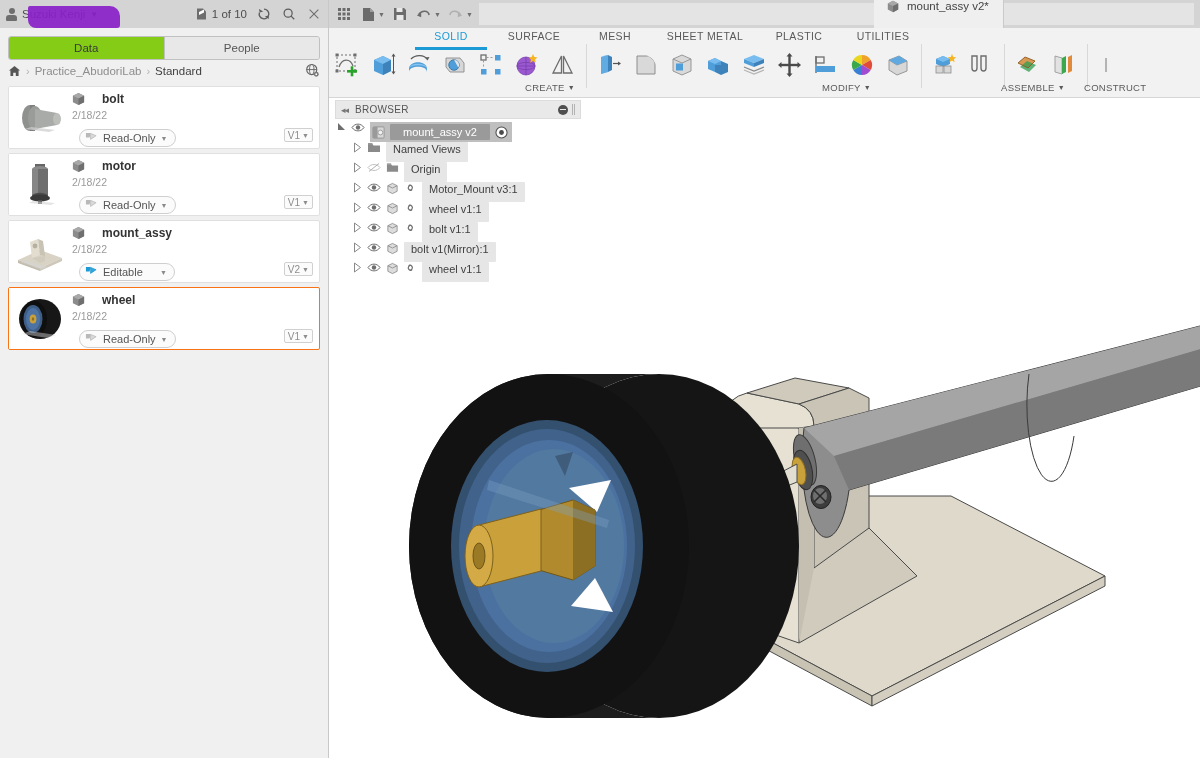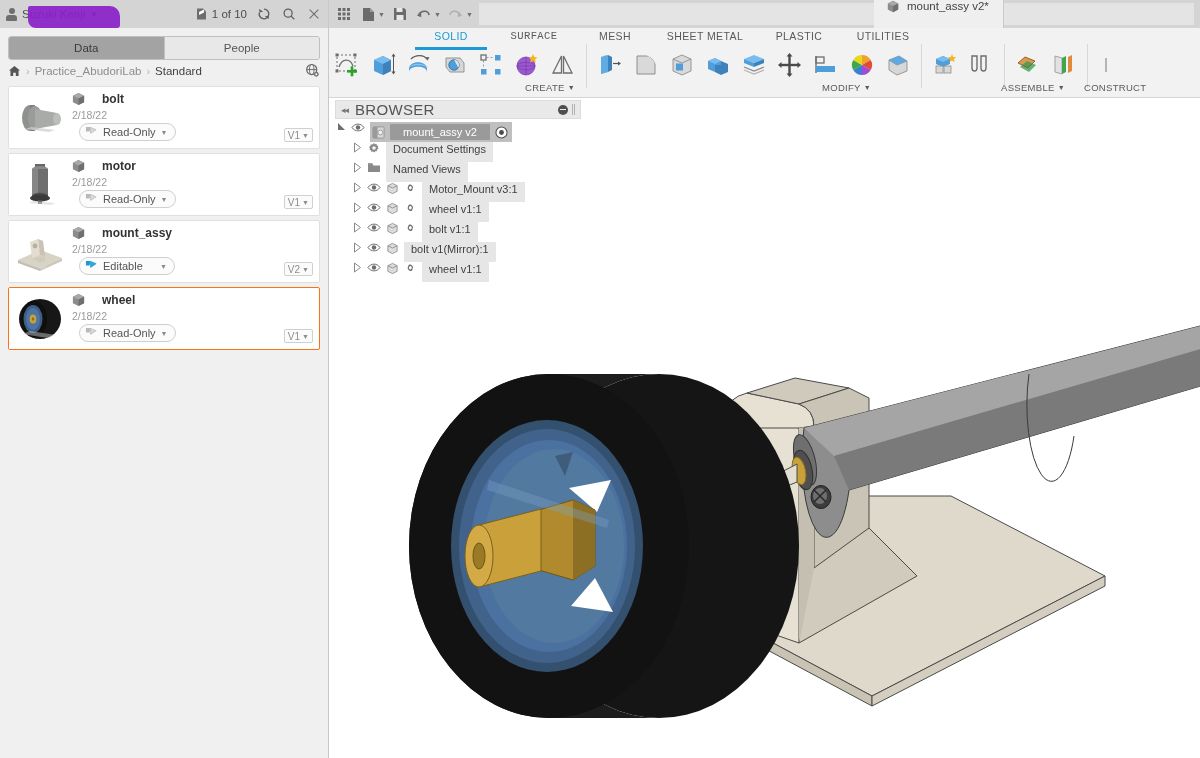--- a/index.html
+++ b/index.html
@@ -54,21 +54,21 @@
   .dp-tabs {
     display:flex; margin:8px 8px 0 8px;
     border:1px solid #c0c0c0; border-radius:3px; overflow:hidden;
     background:#e4e4e4;
   }
   .dp-tab {
     flex:1; height:22px; line-height:22px; text-align:center;
     font-size:11.5px; color:#555; cursor:pointer;
     background:#e8e8e8;
   }
-  .dp-tab.active { background:#a3a3a3; color:#3a3a3a; }
+  .dp-tab.active { background:#84cc16; color:#3a3a3a; }
   .dp-tab + .dp-tab { border-left:1px solid #c0c0c0; }
 
   .dp-actions {
     display:flex; align-items:center; justify-content:flex-end;
     gap:7px; padding:8px 8px 7px 8px;
   }
   .btn-upload {
     background:#5b9bd5; color:#fff; border:1px solid #4a8ac4;
     border-radius:3px; height:23px; padding:0 13px;
     font-size:11.5px; cursor:pointer; line-height:21px;
@@ -100,21 +100,21 @@
   .thumb {
     width:62px; height:61px; flex:0 0 62px;
     display:flex; align-items:center; justify-content:center;
     background:#ffffff;
   }
   .fc-body { flex:1; position:relative; padding-top:5px; }
   .fc-title { display:flex; align-items:center; gap:16px; }
   .cube-ico { width:15px; height:14px; flex:0 0 15px; }
   .fc-name { font-size:12px; font-weight:bold; color:#333; }
   .fc-date { font-size:10.5px; color:#9a9a9a; margin-top:3px; margin-left:1px; }
-  .fc-badge-row { display:flex; align-items:center; margin-top:2px; padding-left:8px; }
+  .fc-badge-row { display:flex; align-items:center; margin-top:8px; padding-left:8px; }
   .badge {
     display:inline-flex; align-items:center; gap:5px;
     height:18px; padding:0 7px 0 5px;
     border:1px solid #cfcfcf; border-radius:9px;
     background:#fbfbfb; font-size:11px; color:#555;
     cursor:pointer; min-width:96px;
   }
   .badge .b-label { flex:1; }
   .badge .b-caret { font-size:7px; color:#8a8a8a; }
   .pen-ico { width:13px; height:12px; flex:0 0 13px; }
@@ -196,21 +196,21 @@
 
   .browser {
     position:absolute; left:6px; top:2px; width:246px;
     font-size:11px; z-index:5;
   }
   .br-head {
     height:19px; background:#e9e9e9; border:1px solid #dcdcdc;
     display:flex; align-items:center; gap:7px; padding:0 5px;
   }
   .br-head .bh-arrows { font-size:9px; color:#777; letter-spacing:-1px; cursor:pointer; }
-  .br-head .bh-title { font-size:15px; color:#555; letter-spacing:.3px; }
+  .br-head .bh-title { font-size:10px; color:#555; letter-spacing:.3px; }
   .br-head .bh-right { margin-left:auto; display:flex; align-items:center; gap:4px; }
   .dot-ico { width:10px; height:10px; border-radius:50%; background:#4f4f4f; position:relative; cursor:pointer; }
   .dot-ico::after { content:''; position:absolute; left:2px; top:4.2px; width:6px; height:1.6px; background:#e9e9e9; }
   .grip { width:3px; height:11px; border-left:1px solid #b3b3b3; border-right:1px solid #b3b3b3; cursor:col-resize; }
 
   .tree { padding-top:3px; }
   .tnode {
     height:20px; display:flex; gap:5px;
     cursor:pointer; padding-left:4px;
   }
@@ -539,21 +539,21 @@
         <span>mount_assy v2*</span>
       </div>
     </div>
 
     <div class="ribbon">
 
       <div class="ribbon-right">
 
         <div class="tab-row">
           <div class="rib-tab active" style="width:72px;margin-left:86px;">SOLID</div>
-          <div class="rib-tab" style="width:82px;margin-left:6px;font-family:Liberation Mono, monospace;">SURFACE</div>
+          <div class="rib-tab" style="width:82px;margin-left:6px;">SURFACE</div>
           <div class="rib-tab" style="width:68px;margin-left:6px;">MESH</div>
           <div class="rib-tab" style="width:100px;margin-left:6px;">SHEET METAL</div>
           <div class="rib-tab" style="width:76px;margin-left:6px;">PLASTIC</div>
           <div class="rib-tab" style="width:80px;margin-left:6px;">UTILITIES</div>
         </div>
 
         <div class="tools-row">
 
           <span class="tool">
             <svg width="26" height="26" viewBox="0 0 26 26">
@@ -913,50 +913,56 @@
               <span class="tlabel">mount_assy v2</span>
               <span class="target-ico">
                 <svg width="13" height="13" viewBox="0 0 14 14">
                   <circle cx="7" cy="7" r="6" fill="#fff" stroke="#4a4a4a" stroke-width="1.1"></circle>
                   <circle cx="7" cy="7" r="2.6" fill="#4a4a4a"></circle>
                 </svg>
               </span>
             </span>
           </div>
 
+
           <div class="tnode ind1">
             <span class="tri">
               <svg width="9" height="11" viewBox="0 0 9 11">
                   <path d="M1.5 1 L7.5 5.5 L1.5 10 Z" fill="none" stroke="#8a8a8a" stroke-width="1"></path>
                 </svg>
             </span>
             <span class="eye">
-              <svg width="14" height="13" viewBox="0 0 14 13">
-                <path d="M7 1l.9 1.3 1.6-.2.4 1.5 1.5.5-.7 1.4.8 1.3-1.4.8-.3 1.6-1.6.1-1 1.3-1.3-1-1.6.2-.4-1.5-1.5-.5.7-1.4L2 4.9l1.4-.8.3-1.6 1.6-.1z" fill="#8a8a8a"></path>
-                <circle cx="7" cy="6" r="1.8" fill="#f5f5f5"></circle>
-              </svg>
-            </span>
-            <span class="tlabel">Document Settings</span>
+              <svg width="14" height="11" viewBox="0 0 14 11">
+                <path d="M1 2h4.5l1 1.4H13V10H1z" fill="#8a8a8a"></path>
+                <rect x="1" y="1" width="4.5" height="1.6" fill="#9a9a9a"></rect>
+              </svg>
+            </span>
+            <span class="tlabel">Named Views</span>
           </div>
 
           <div class="tnode ind1">
             <span class="tri">
               <svg width="9" height="11" viewBox="0 0 9 11">
                   <path d="M1.5 1 L7.5 5.5 L1.5 10 Z" fill="none" stroke="#8a8a8a" stroke-width="1"></path>
                 </svg>
             </span>
             <span class="eye">
               <svg width="14" height="11" viewBox="0 0 14 11">
+                <path d="M1 5.5 C4 1.5, 10 1.5, 13 5.5 C10 9.5, 4 9.5, 1 5.5 Z" fill="none" stroke="#c2c2c2" stroke-width="1"></path>
+                <line x1="2" y1="9.5" x2="12" y2="1.5" stroke="#b0b0b0" stroke-width="1"></line>
+              </svg>
+            </span>
+            <span class="comp-ico">
+              <svg width="13" height="11" viewBox="0 0 14 11">
                 <path d="M1 2h4.5l1 1.4H13V10H1z" fill="#8a8a8a"></path>
                 <rect x="1" y="1" width="4.5" height="1.6" fill="#9a9a9a"></rect>
               </svg>
             </span>
-            <span class="tlabel">Named Views</span>
-          </div>
-
+            <span class="tlabel">Origin</span>
+          </div>
 
           <div class="tnode ind1">
             <span class="tri">
               <svg width="9" height="11" viewBox="0 0 9 11">
                   <path d="M1.5 1 L7.5 5.5 L1.5 10 Z" fill="none" stroke="#8a8a8a" stroke-width="1"></path>
                 </svg>
             </span>
             <span class="eye">
               <svg width="14" height="11" viewBox="0 0 14 11">
                 <path d="M1 5.5 C4 1, 10 1, 13 5.5 C10 10, 4 10, 1 5.5 Z" fill="none" stroke="#6e6e6e" stroke-width="1"></path>

